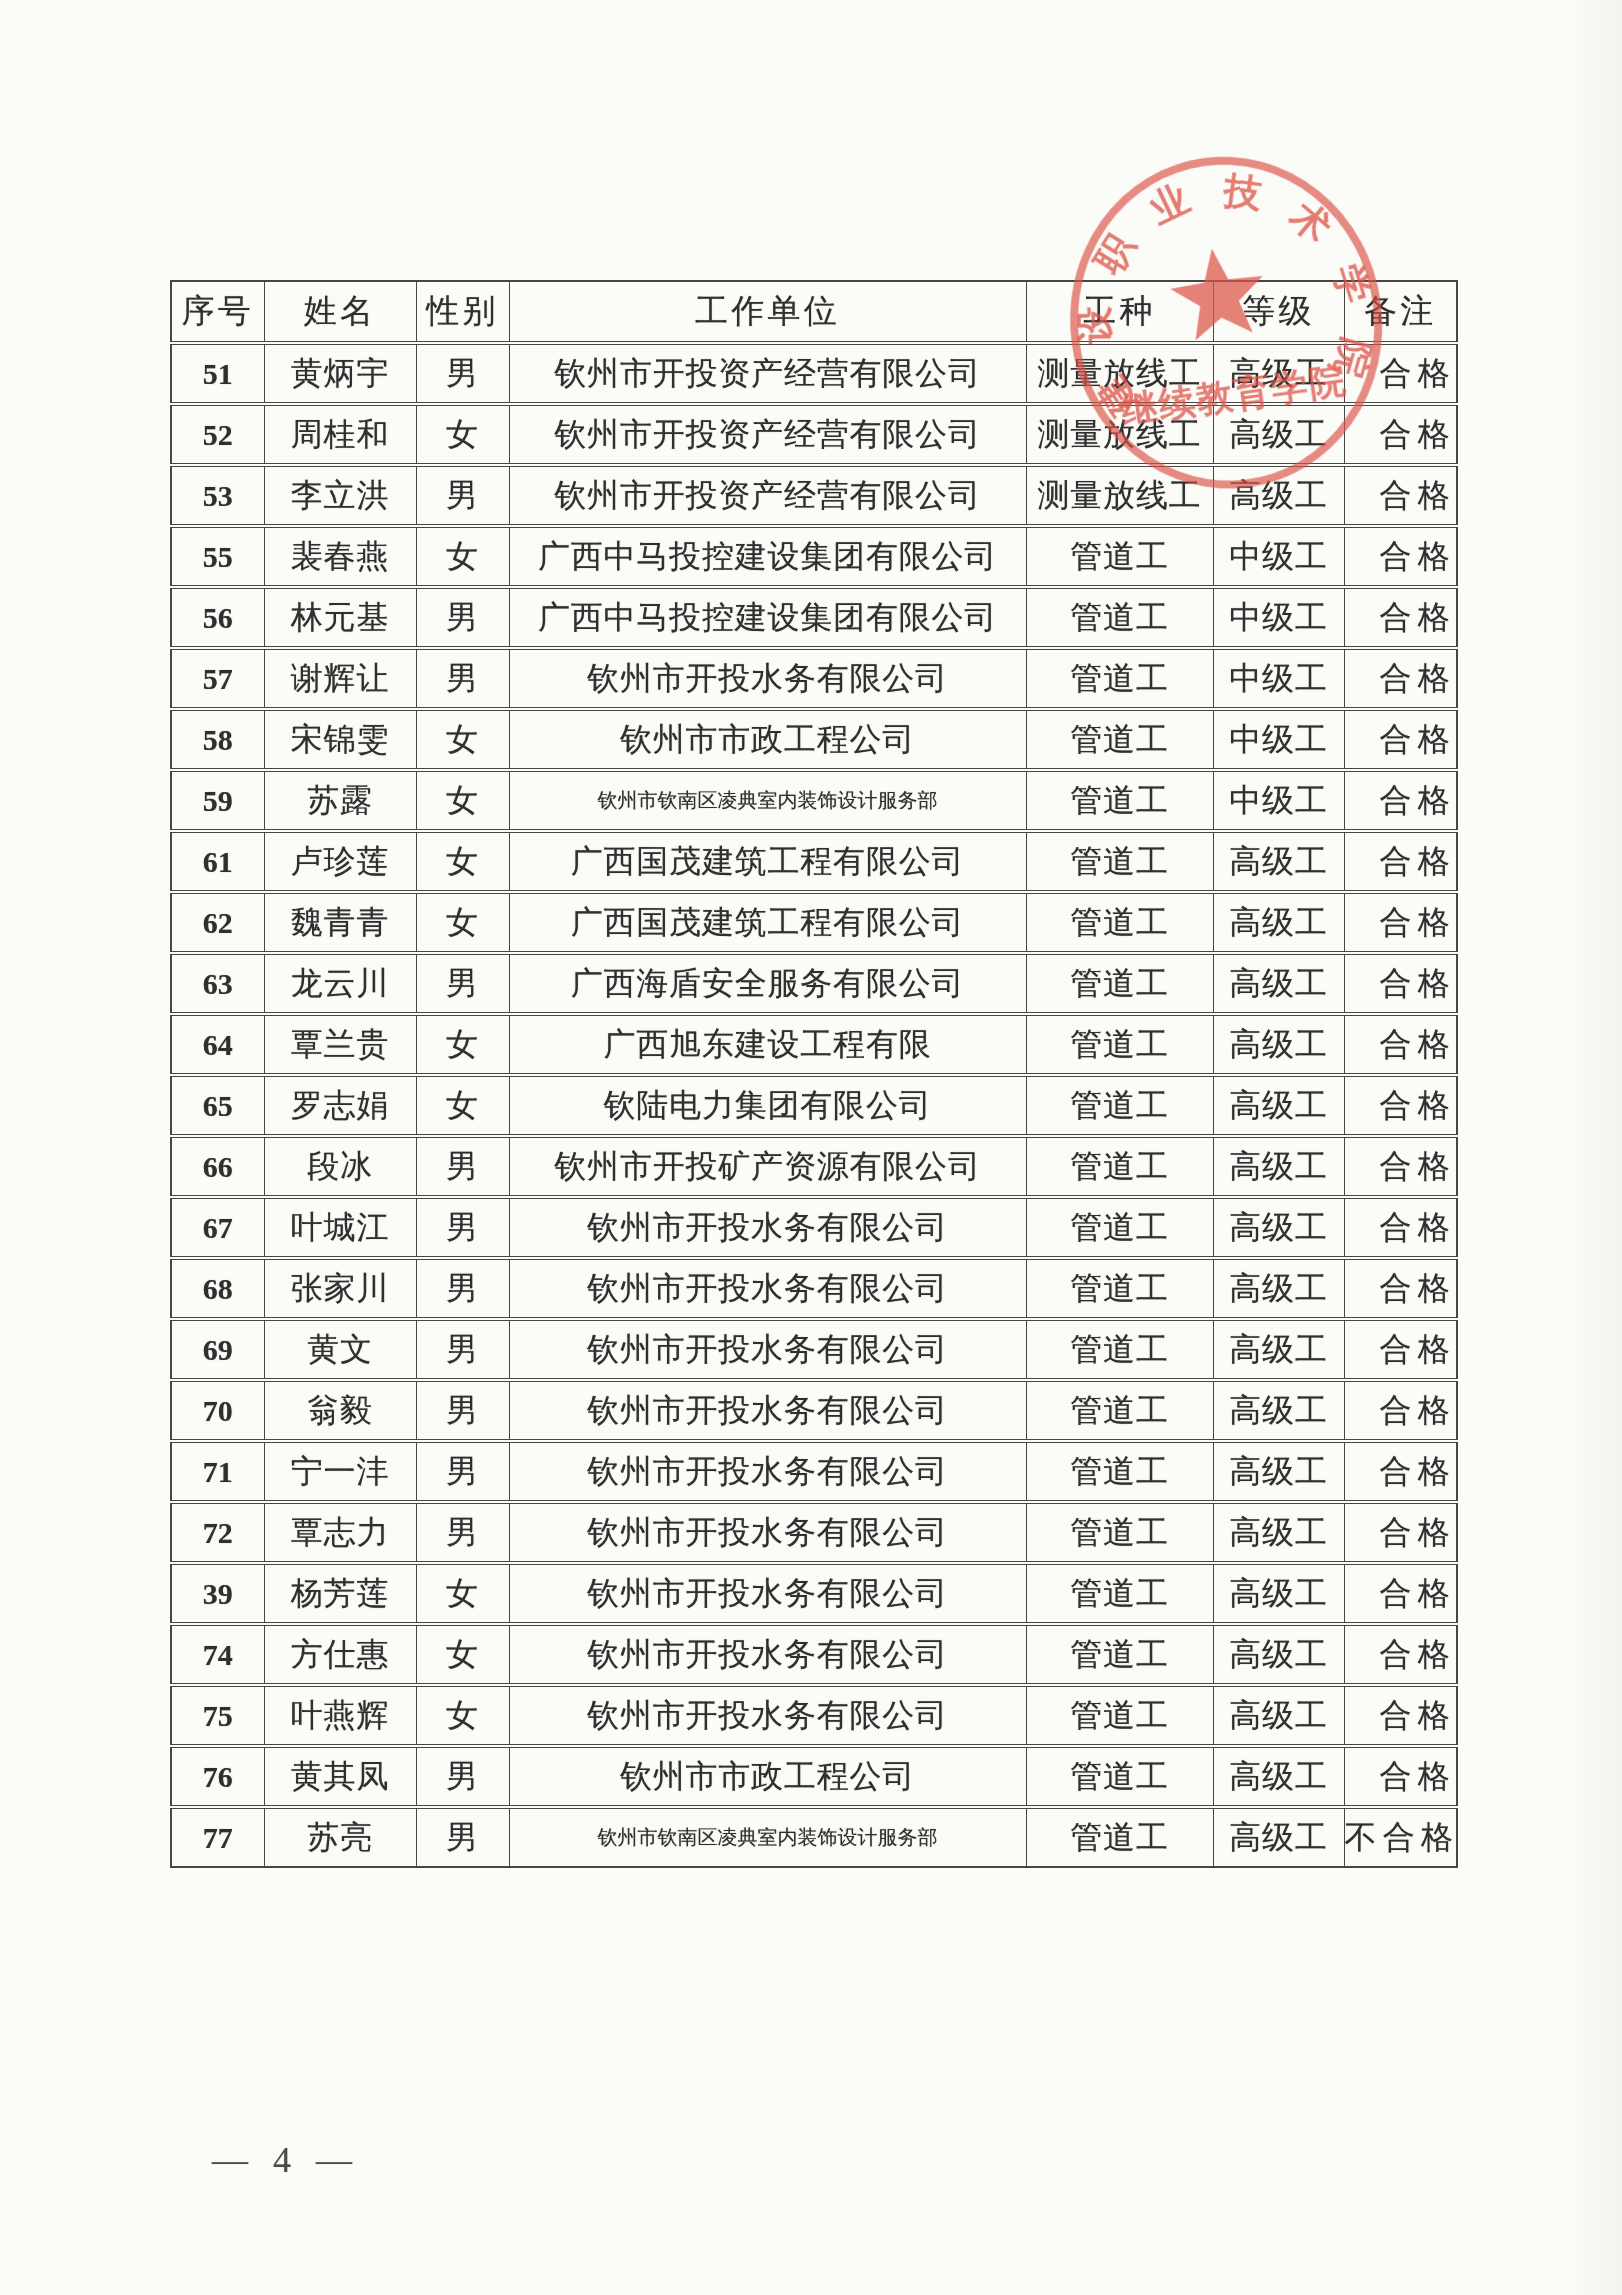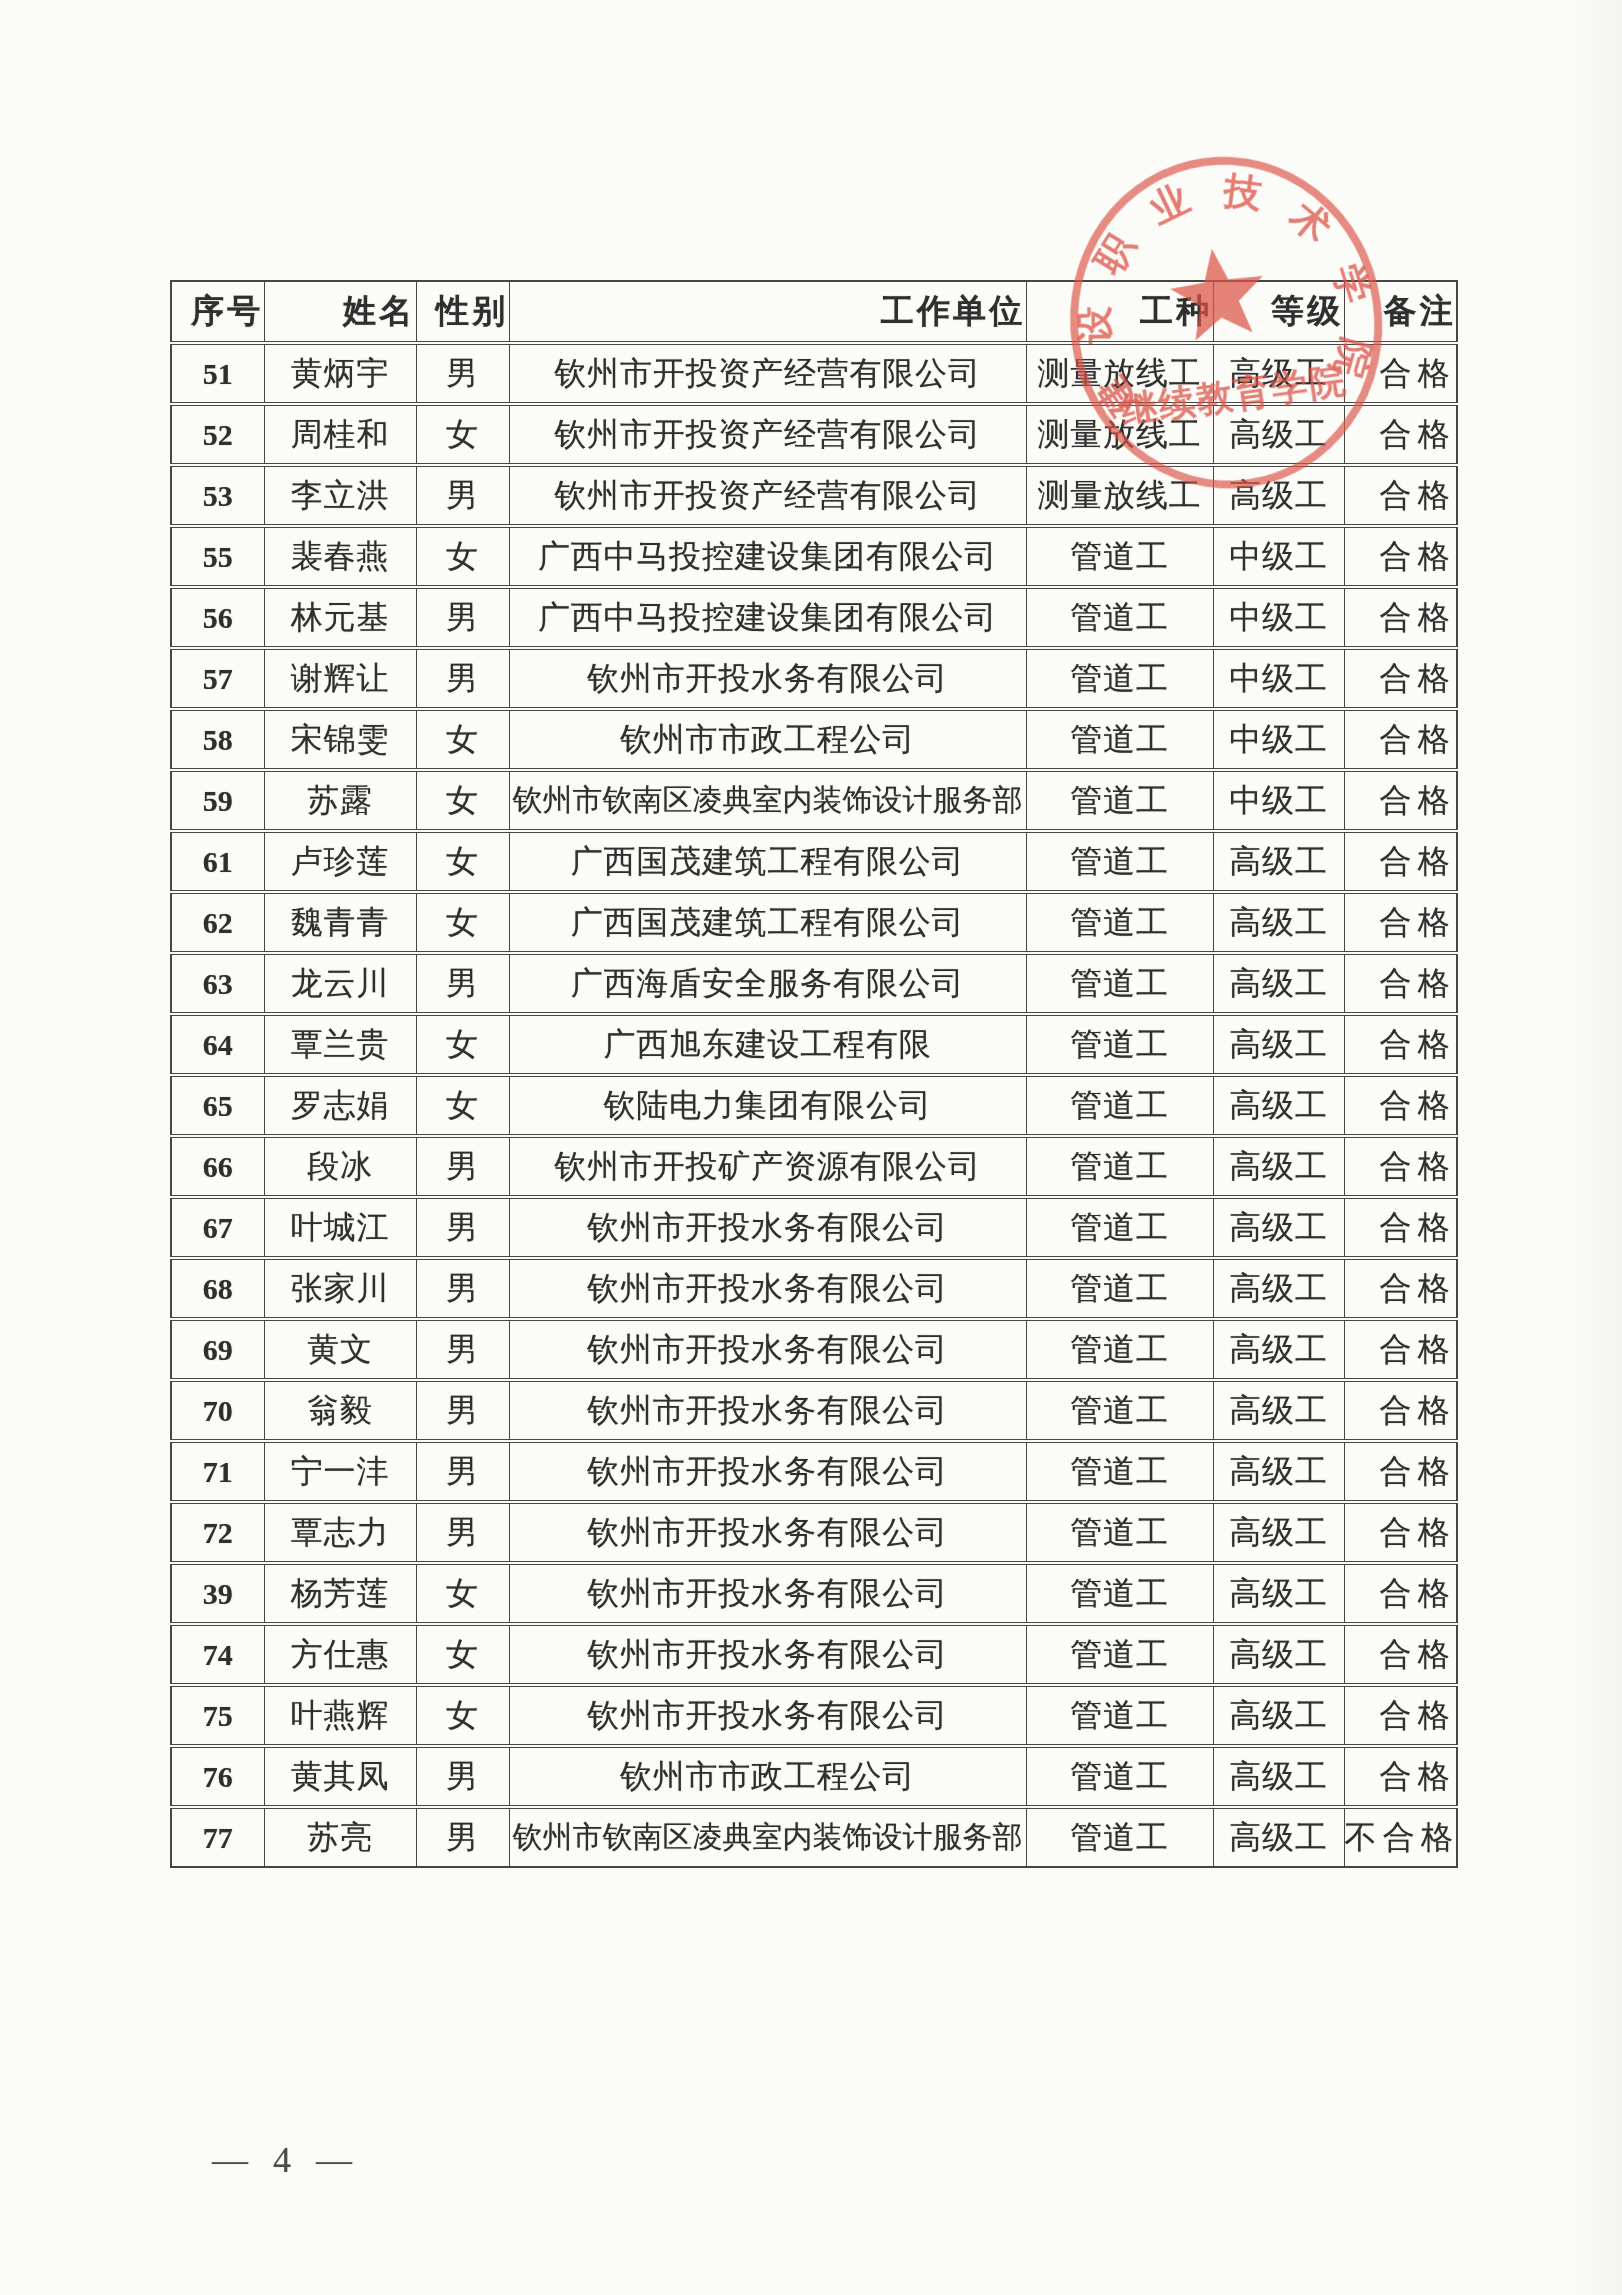--- a/index.html
+++ b/index.html
@@ -23,30 +23,29 @@
     text-shadow:0 0 1px rgba(70,70,70,.55);
     border:2.4px solid #464646;
   }
   .results-table th,
   .results-table td{
     border:1.6px solid #464646;
     text-align:center;vertical-align:middle;
     padding:0;overflow:hidden;white-space:nowrap;
   }
   .results-table thead th{
-    height:59px;font-size:33px;font-weight:700;letter-spacing:3.2px;
+    height:59px;font-size:33px;font-weight:400;letter-spacing:3.2px;
     border-bottom:4.8px double #464646;
-    text-align:right;
   }
   .results-table tbody td{
     height:57px;font-size:32px;letter-spacing:0.8px;
     border-top:4.8px double #464646;
   }
   .results-table tbody td:first-child{font-size:30px;letter-spacing:0;font-weight:bold;}
-  .results-table tbody td.long{font-size:30px;letter-spacing:0;}
+  .results-table tbody td.long{font-size:20px;letter-spacing:0;}
   .results-table tbody td.remark{letter-spacing:6.3px;text-align:right;}
 
   
   .stamp{
     position:absolute;left:1060px;top:147px;width:333px;height:356px;
     transform:rotate(-8deg);
     filter:blur(0.6px);
     opacity:.92;
     pointer-events:none;
   }

